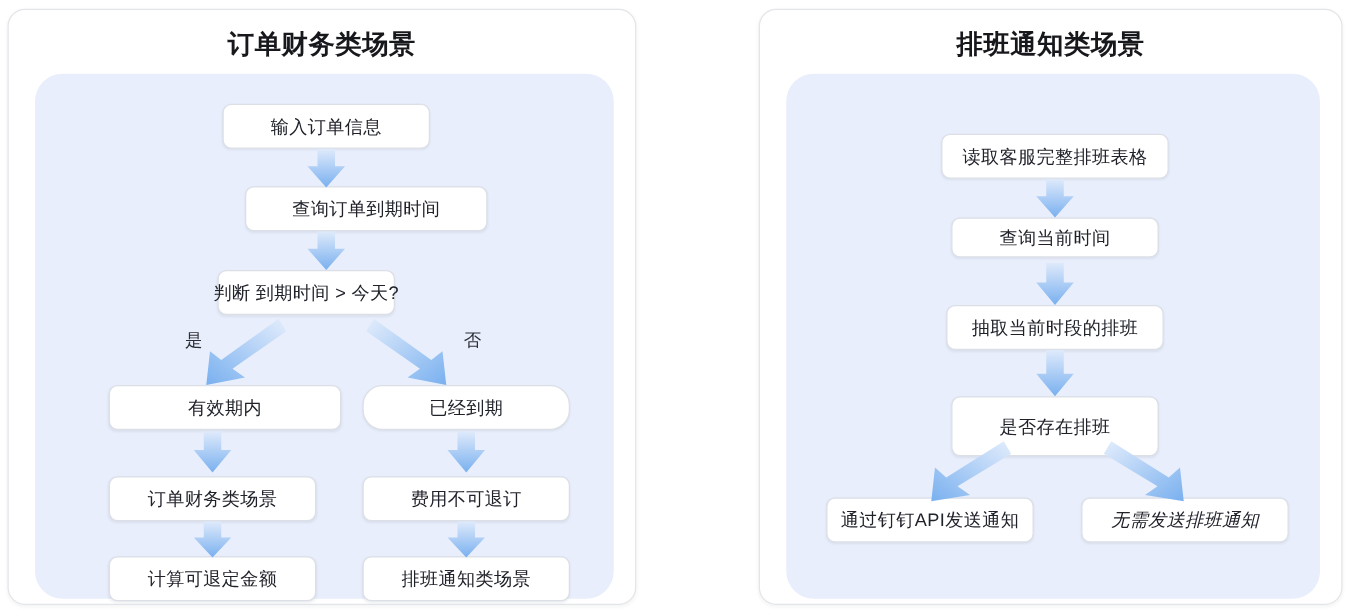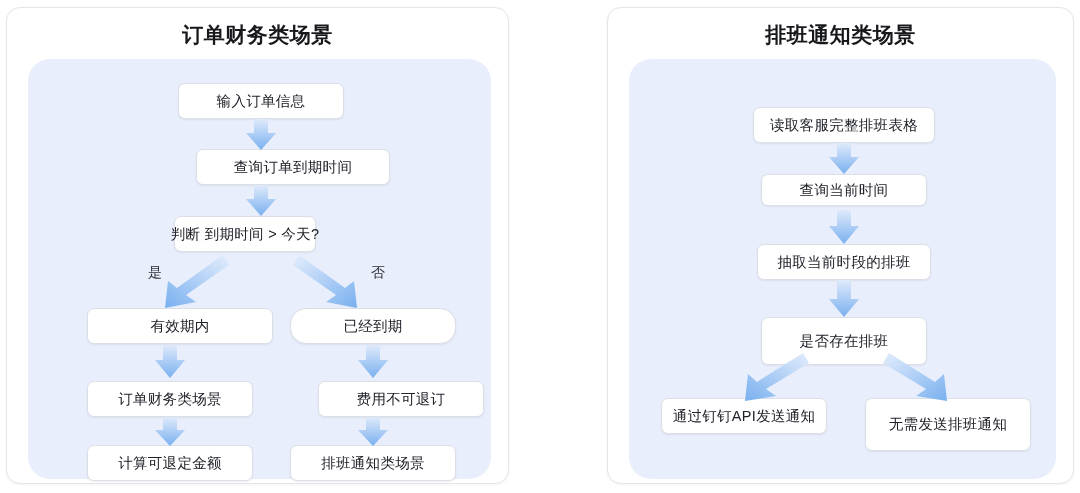--- a/index.html
+++ b/index.html
@@ -100,21 +100,21 @@
       <div class="node" style="left:168px; top:90px; width:194px; height:36px;">查询订单到期时间</div>
 
       <div class="node" style="left:146px; top:157px; width:142px; height:36px;">判断 到期时间 &gt; 今天?</div>
 
       <div class="node" style="left:59px; top:249px; width:186px; height:36px;">有效期内</div>
 
       <div class="node" style="left:262px; top:249px; width:166px; height:36px;border-radius:16px;">已经到期</div>
 
       <div class="node" style="left:59px; top:322px; width:166px; height:36px;">订单财务类场景</div>
 
-      <div class="node" style="left:262px; top:322px; width:166px; height:36px;margin-left:28px;">费用不可退订</div>
+      <div class="node" style="left:262px; top:322px; width:166px; height:36px;">费用不可退订</div>
 
       <div class="node" style="left:59px; top:386px; width:166px; height:36px;">计算可退定金额</div>
 
       <div class="node" style="left:262px; top:386px; width:166px; height:36px;">排班通知类场景</div>
 
       <div class="arrow" style="left:213px; top:60px;">
         <svg width="40" height="32" viewBox="0 0 40 32">
           <defs>
             <linearGradient id="gA1" x1="0" y1="0" x2="0" y2="1">
               <stop offset="0%" stop-color="#dfeafb"></stop>
@@ -224,21 +224,21 @@
       <div class="node" style="left:124px; top:48px; width:182px; height:36px;font-family:Liberation Mono, monospace;">读取客服完整排班表格</div>
 
       <div class="node" style="left:132px; top:115px; width:166px; height:32px;">查询当前时间</div>
 
       <div class="node" style="left:128px; top:185px; width:174px; height:36px;">抽取当前时段的排班</div>
 
       <div class="node" style="left:132px; top:258px; width:166px; height:48px;">是否存在排班</div>
 
       <div class="node" style="left:32px; top:339px; width:166px; height:36px;">通过钉钉API发送通知</div>
 
-      <div class="node" style="left:236px; top:339px; width:166px; height:53px;">无需发送排班通知</div>
+      <div class="node" style="left:236px; top:339px; width:166px; height:36px;font-style:italic;">无需发送排班通知</div>
 
       <div class="arrow" style="left:195px; top:84px;">
         <svg width="40" height="32" viewBox="0 0 40 32">
           <defs>
               <linearGradient id="gB1" x1="0" y1="0" x2="0" y2="1">
             <stop offset="0%" stop-color="#dfeafb"></stop>
                 <stop offset="100%" stop-color="#79b0ef"></stop>
               </linearGradient>
             </defs>
           <polygon points="13,0 27,0 27,14 35,14 20,31 5,14 13,14" fill="url(#gB1)"></polygon>

